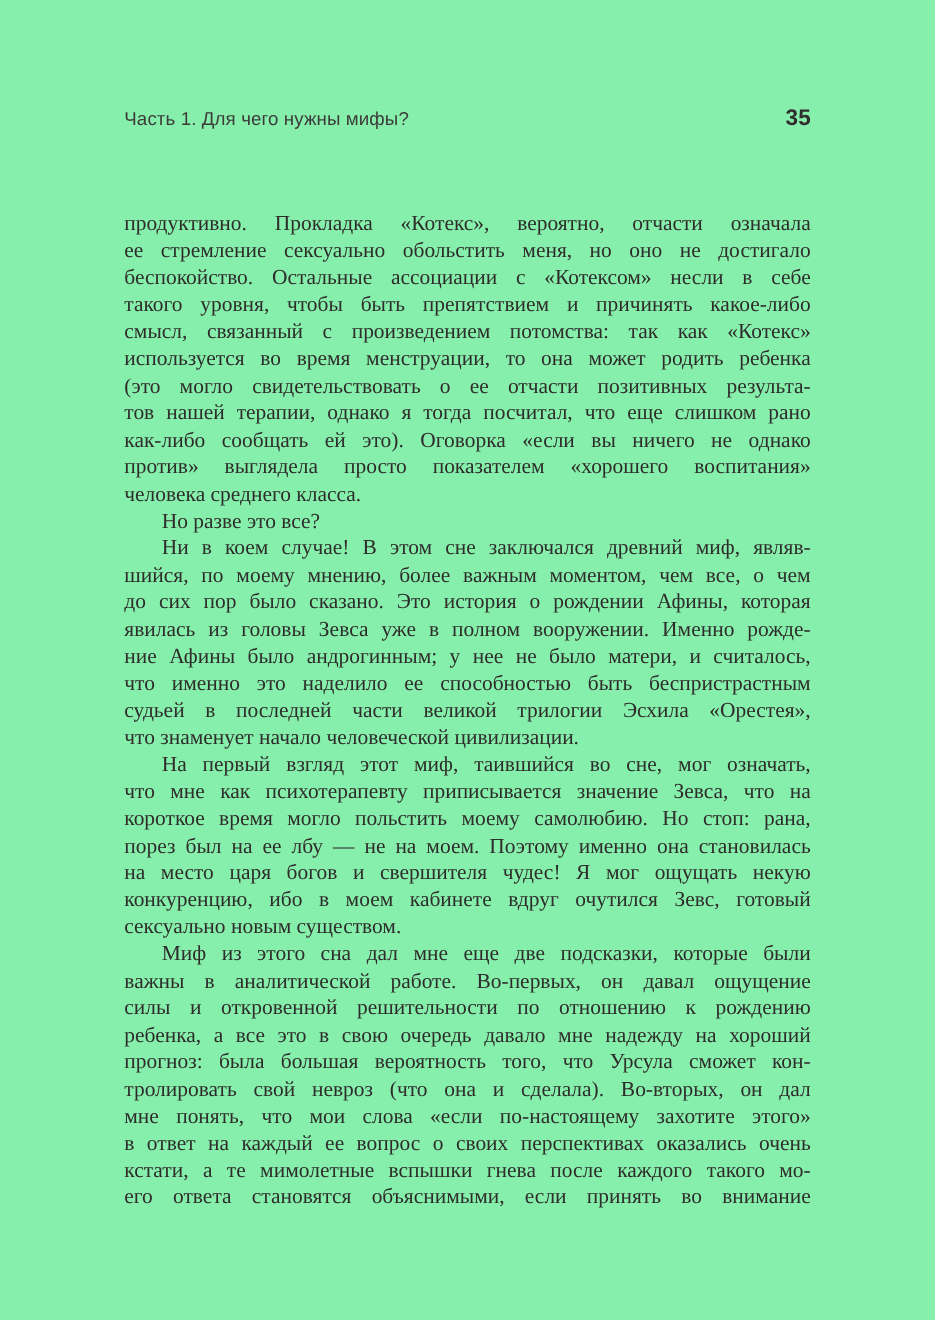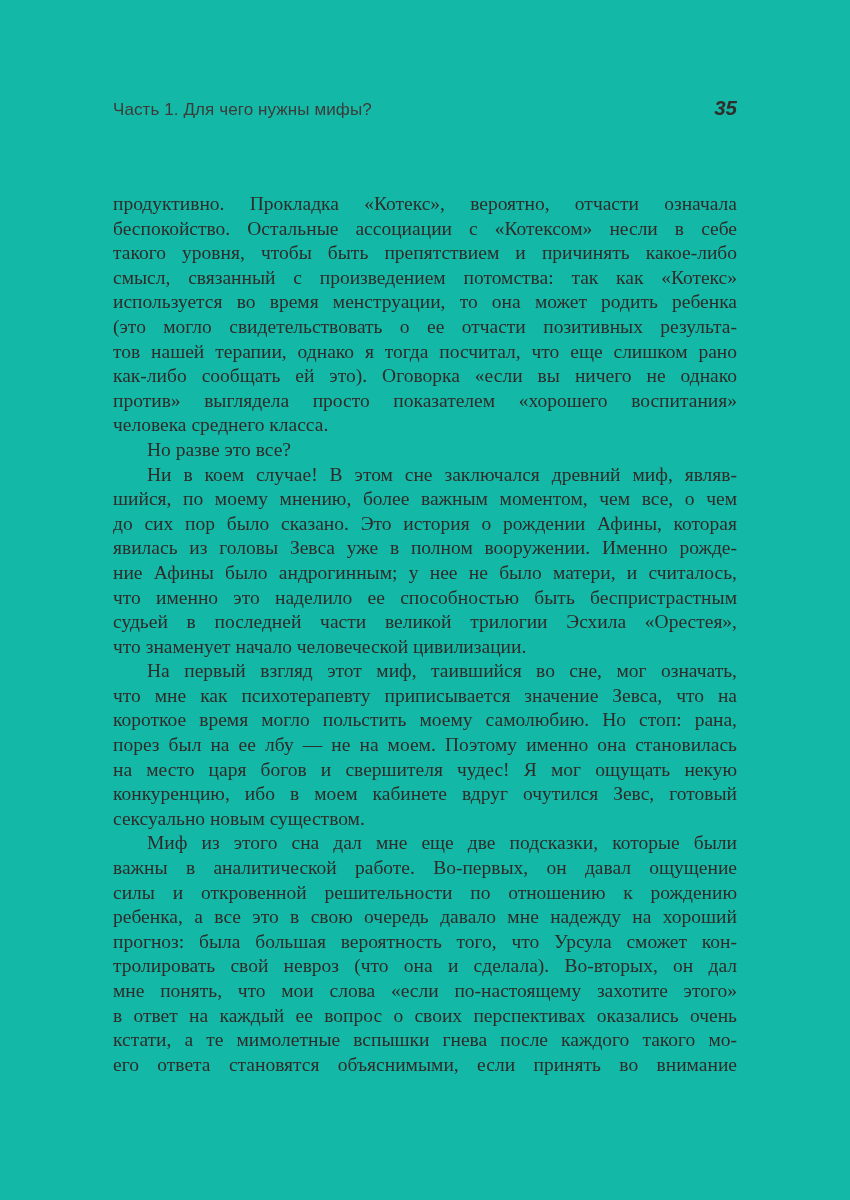--- a/index.html
+++ b/index.html
@@ -3,21 +3,21 @@
 <meta charset="utf-8">
 <style>
   html, body {
     margin: 0;
     padding: 0;
   }
   .page {
     position: relative;
     width: 850px;
     height: 1200px;
-    background: #14b8a6;
+    background: #86efac;
     overflow: hidden;
   }
   .running-head {
     position: absolute;
     left: 113px;
     width: 624px;
     top: 96px;
     display: flex;
     justify-content: space-between;
     align-items: baseline;
@@ -25,21 +25,20 @@
   }
   .running-title {
     font-size: 17px;
     color: #3d3b39;
     letter-spacing: 0.1px;
   }
   .page-number {
     font-size: 20.5px;
     font-weight: bold;
     color: #302e2c;
-    font-style: italic;
   }
   .body-text {
     position: absolute;
     left: 113px;
     width: 624px;
     top: 172px;
     font-family: "Liberation Serif", "DejaVu Serif", serif;
     font-size: 19.5px;
     color: #2e2c2a;
     line-height: 24.6px;
@@ -61,20 +60,21 @@
 </head>
 <body>
 
 <div class="page">
   <div class="running-head">
     <span class="running-title">Часть 1. Для чего нужны мифы?</span>
     <span class="page-number">35</span>
   </div>
   <div class="body-text" id="body-text">
       <div class="line">продуктивно. Прокладка «Котекс», вероятно, отчасти означала</div>
+      <div class="line">ее стремление сексуально обольстить меня, но оно не достигало</div>
       <div class="line">беспокойство. Остальные ассоциации с «Котексом» несли в себе</div>
       <div class="line">такого уровня, чтобы быть препятствием и причинять какое-либо</div>
       <div class="line">смысл, связанный с произведением потомства: так как «Котекс»</div>
       <div class="line">используется во время менструации, то она может родить ребенка</div>
       <div class="line">(это могло свидетельствовать о ее отчасти позитивных результа-</div>
       <div class="line">тов нашей терапии, однако я тогда посчитал, что еще слишком рано</div>
       <div class="line">как-либо сообщать ей это). Оговорка «если вы ничего не однако</div>
       <div class="line">против» выглядела просто показателем «хорошего воспитания»</div>
       <div class="line last">человека среднего класса.</div>
       <div class="line last indent">Но разве это все?</div>

